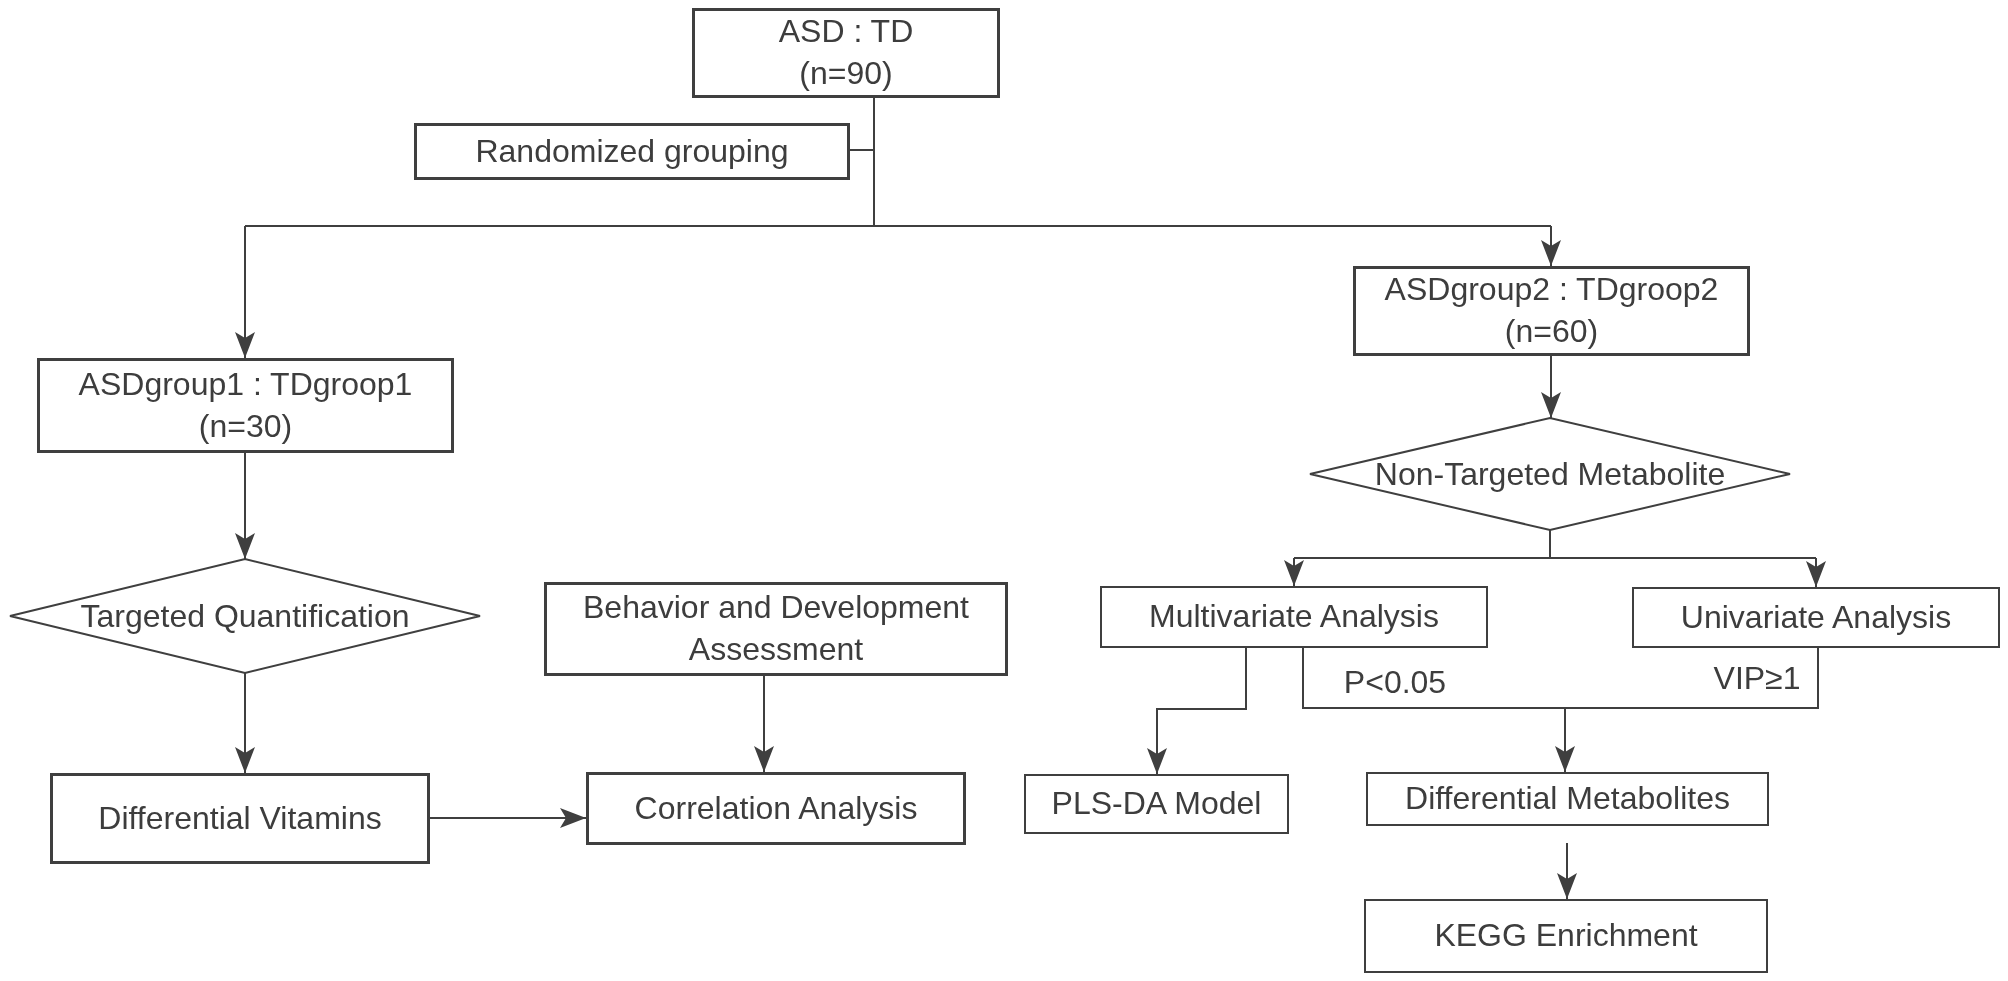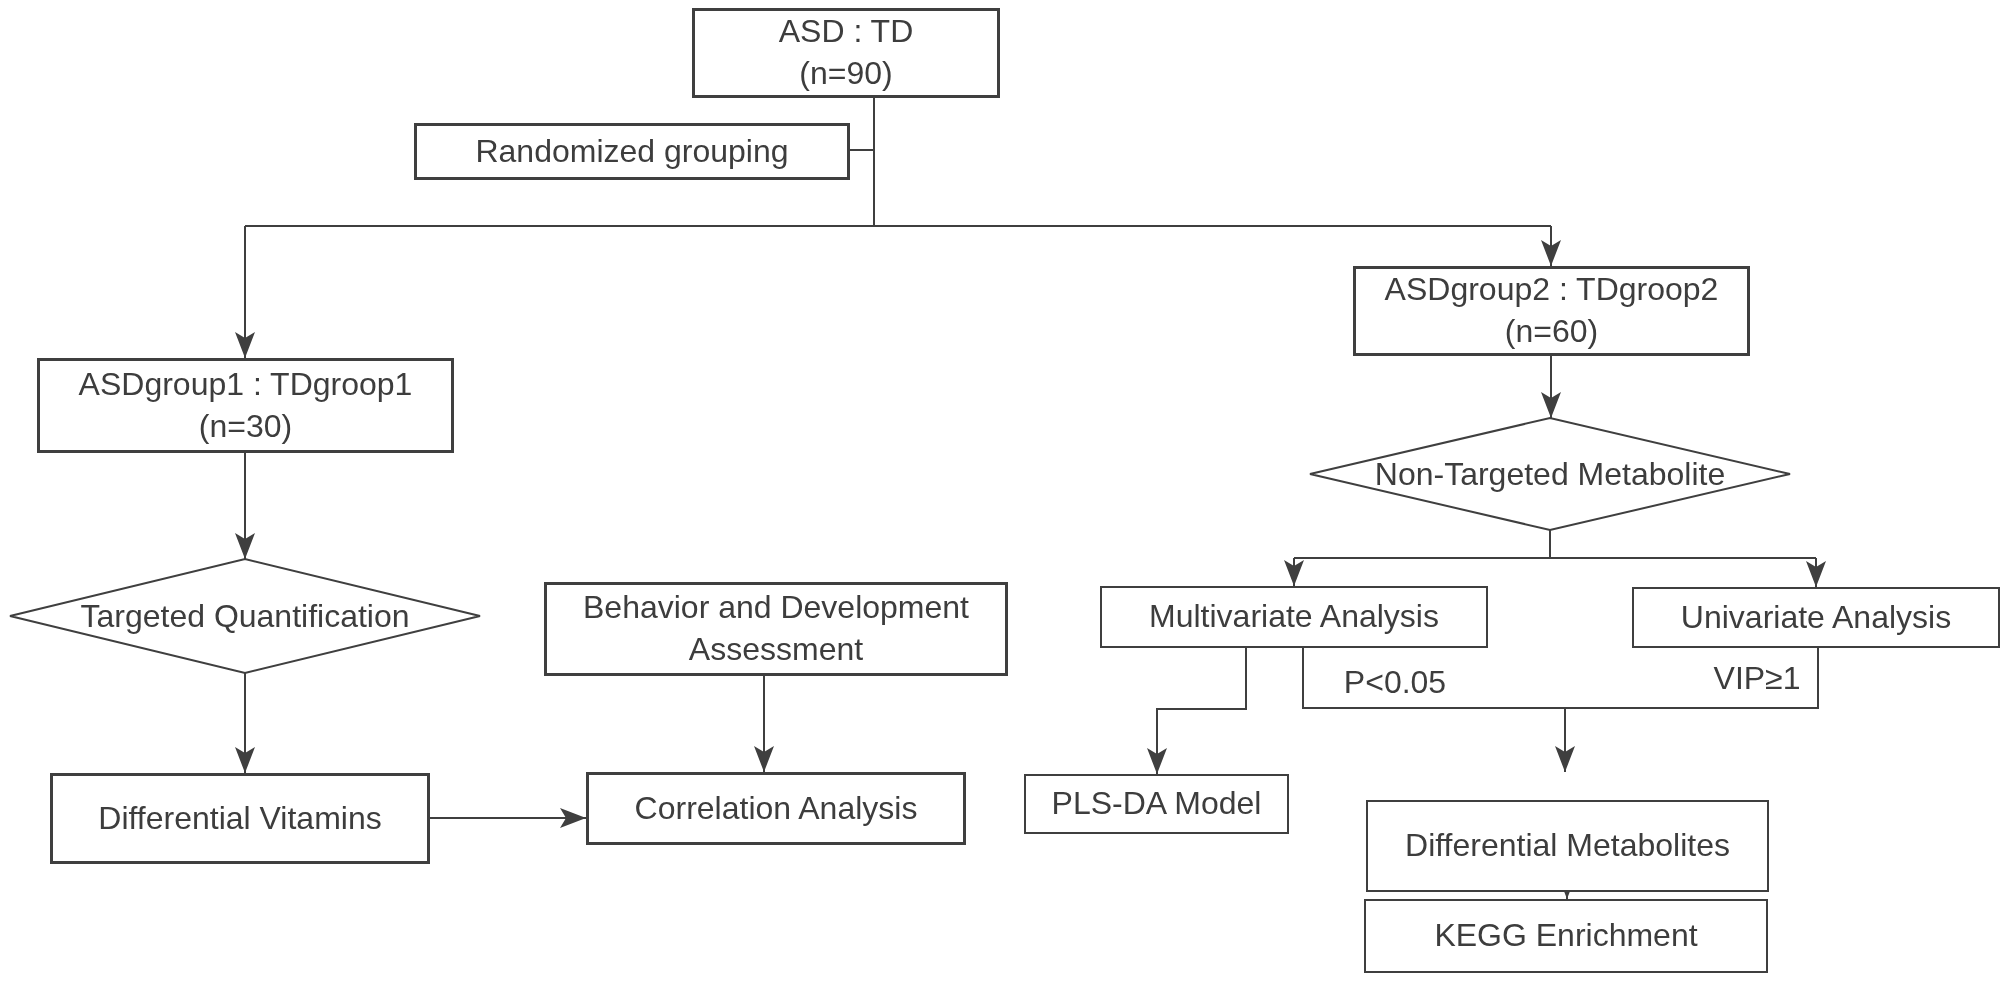--- a/index.html
+++ b/index.html
@@ -98,21 +98,21 @@
   </div>
 
   <div class="node thin" style="left:1100px;top:586px;width:388px;height:62px;">
     <div>Multivariate Analysis</div>
   </div>
 
   <div class="node thin" style="left:1024px;top:774px;width:265px;height:60px;">
     <div>PLS-DA Model</div>
   </div>
 
-  <div class="node thin" style="left:1366px;top:772px;width:403px;height:92px;margin-top:28px;">
+  <div class="node thin" style="left:1366px;top:772px;width:403px;height:54px;">
     <div>Differential Metabolites</div>
   </div>
 
   <div class="node thin" style="left:1364px;top:899px;width:404px;height:74px;">
     <div>KEGG Enrichment</div>
   </div>
 
   <div class="dlabel" style="left:245px;top:616px;">Targeted Quantification</div>
   <div class="dlabel" style="left:1550px;top:474px;">Non-Targeted Metabolite</div>
 

